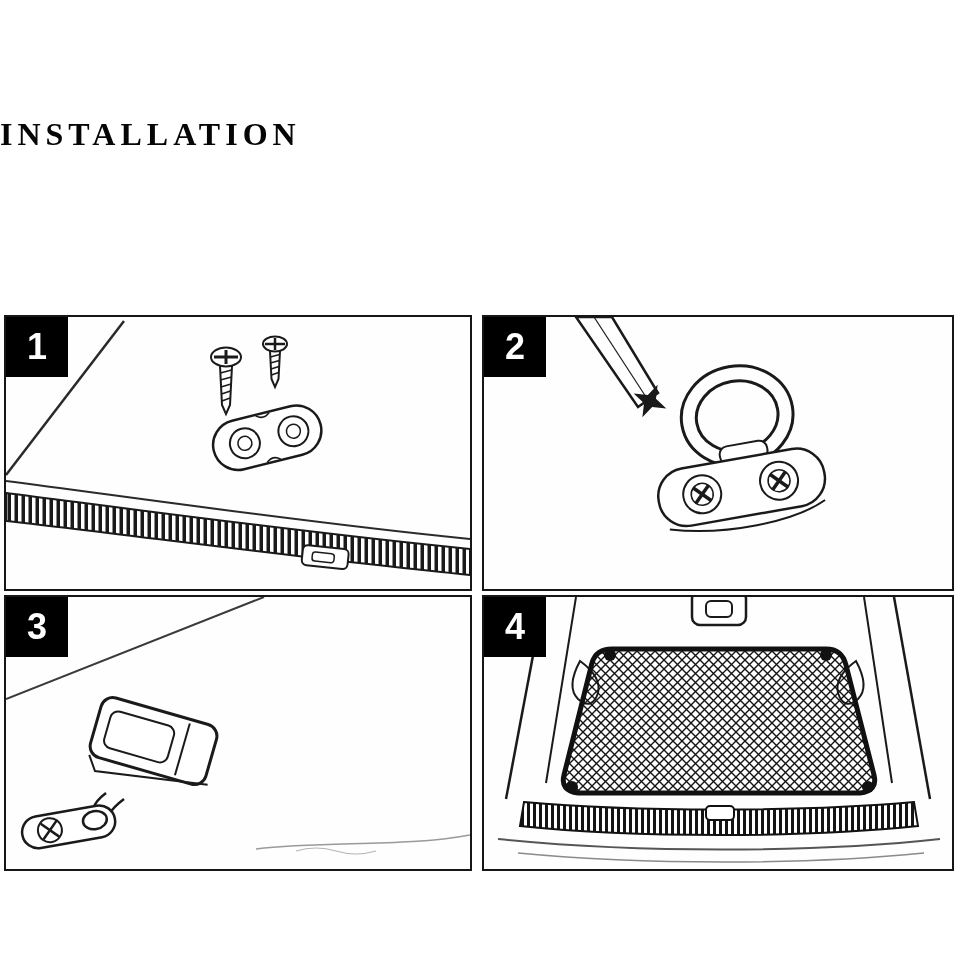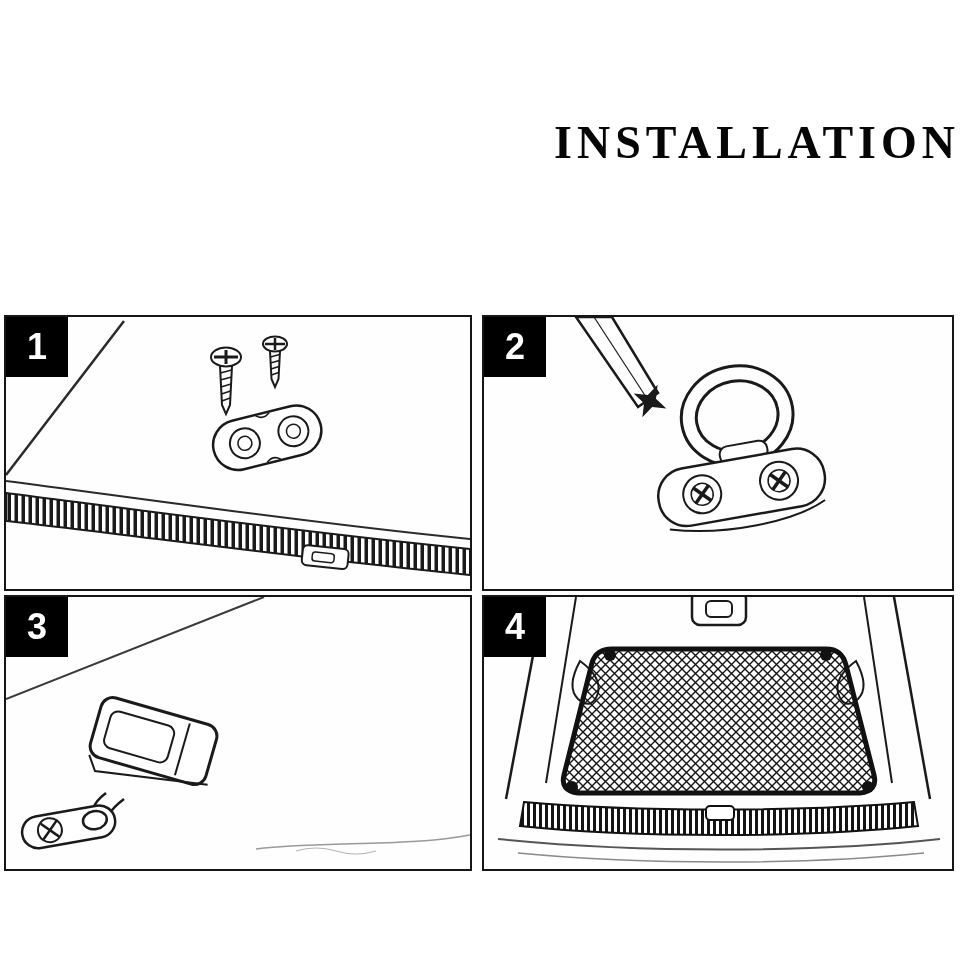--- a/index.html
+++ b/index.html
@@ -1,23 +1,23 @@
 <!DOCTYPE html>
 <html><head>
 <meta charset="utf-8">
 <style>
   * { margin:0; padding:0; box-sizing:border-box; }
   html,body { width:960px; height:960px; background:#ffffff; overflow:hidden; }
   body { position:relative; font-family:"Liberation Sans", sans-serif; }
 
   .title {
     position:absolute; top:116px; left:0; width:100%;
-    text-align:right;
+    text-align:left;
     font-family:"Liberation Serif", serif;
-    font-weight:700; font-size:46px; letter-spacing:5px; color:#050505;
+    font-weight:700; font-size:32px; letter-spacing:5px; color:#050505;
   }
 
   .grid {
     position:absolute; top:315px; left:4px; width:950px; height:556px;
     display:grid;
     grid-template-columns:468px 472px;
     grid-template-rows:276px 276px;
     column-gap:10px; row-gap:4px;
   }
   .panel {

